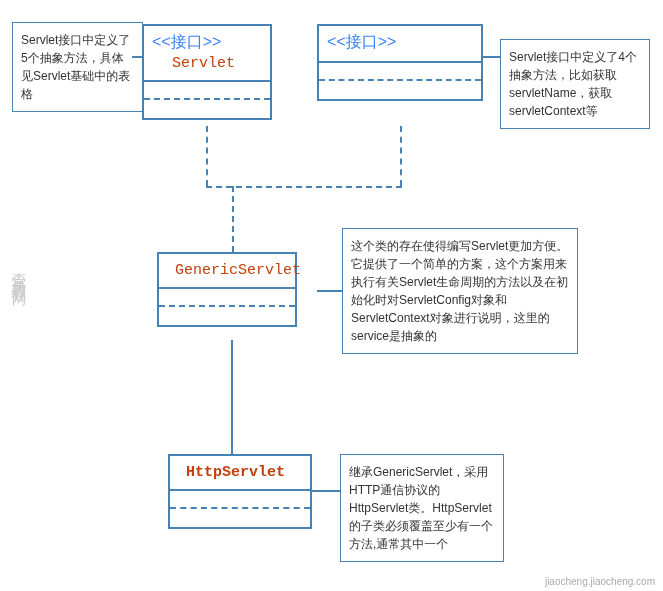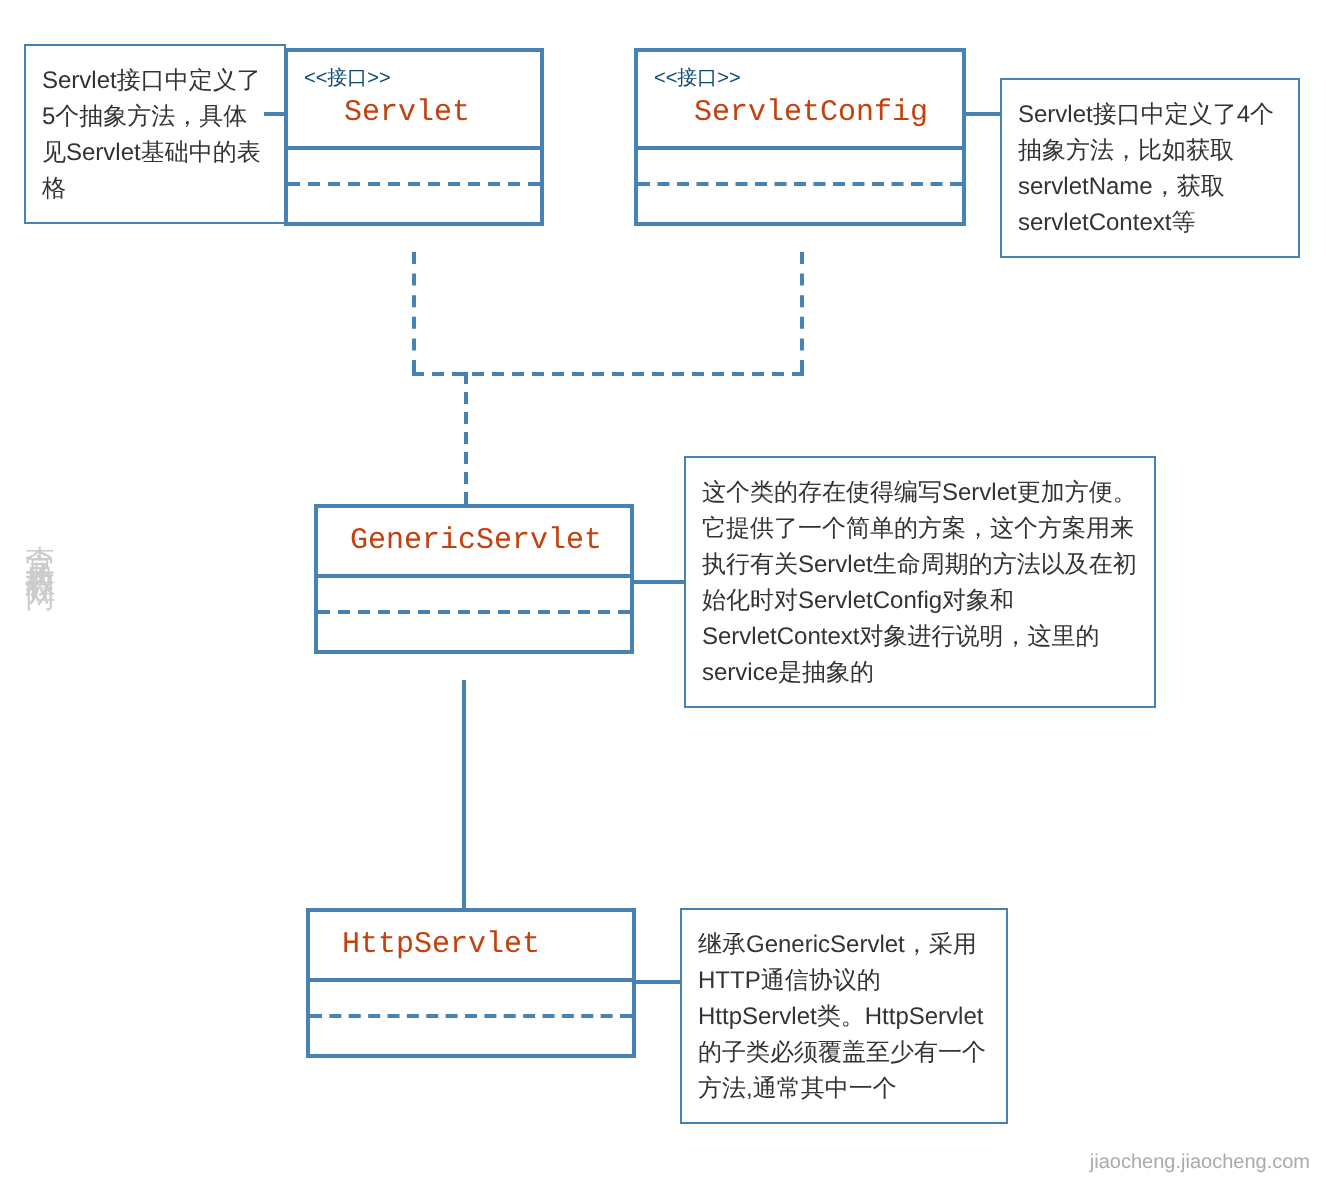--- a/index.html
+++ b/index.html
@@ -18,22 +18,22 @@
       position: absolute;
       border: 2px solid #4682b4;
       background: #fff;
     }
     .uml-box .title-sec {
       padding: 6px 8px 8px 8px;
       border-bottom: 2px solid #4682b4;
       text-align: left;
     }
     .uml-box .stereotype {
-      color: #0c4a6e;
-      font-size: 10px;
+      color: #3b82f6;
+      font-size: 16px;
     }
     .uml-box .class-name {
       color: #c2410c;
       font-family: "Courier New", monospace;
       font-size: 15px;
       padding-left: 20px;
       margin-top: 2px;
     }
     .uml-box .mid-sec {
       height: 18px;
@@ -103,35 +103,34 @@
     <div class="stereotype">&lt;&lt;接口&gt;&gt;</div>
     <div class="class-name">Servlet</div>
   </div>
   <div class="mid-sec"></div>
   <div class="bot-sec"></div>
 </div>
 
 <div class="uml-box" style="left:317px; top:24px; width:166px;">
   <div class="title-sec">
     <div class="stereotype">&lt;&lt;接口&gt;&gt;</div>
-    <div class="class-name">ServletConfig</div>
   </div>
   <div class="mid-sec"></div>
   <div class="bot-sec"></div>
 </div>
 
-<div class="uml-box" style="left:157px; top:252px; width:160px;">
+<div class="uml-box" style="left:157px; top:252px; width:140px;">
   <div class="title-sec">
     <div class="class-name" style="padding-left:8px;">GenericServlet</div>
   </div>
   <div class="mid-sec"></div>
   <div class="bot-sec"></div>
 </div>
 
-<div class="uml-box" style="left:153px; top:454px; width:165px;">
+<div class="uml-box" style="left:168px; top:454px; width:144px;font-weight:bold;">
   <div class="title-sec">
     <div class="class-name" style="padding-left:8px;">HttpServlet</div>
   </div>
   <div class="mid-sec"></div>
   <div class="bot-sec"></div>
 </div>
 
 <div style="position:absolute; left:198px; top:112px;">
   <div class="head-outline"></div>
     <div class="head-inner"></div>

